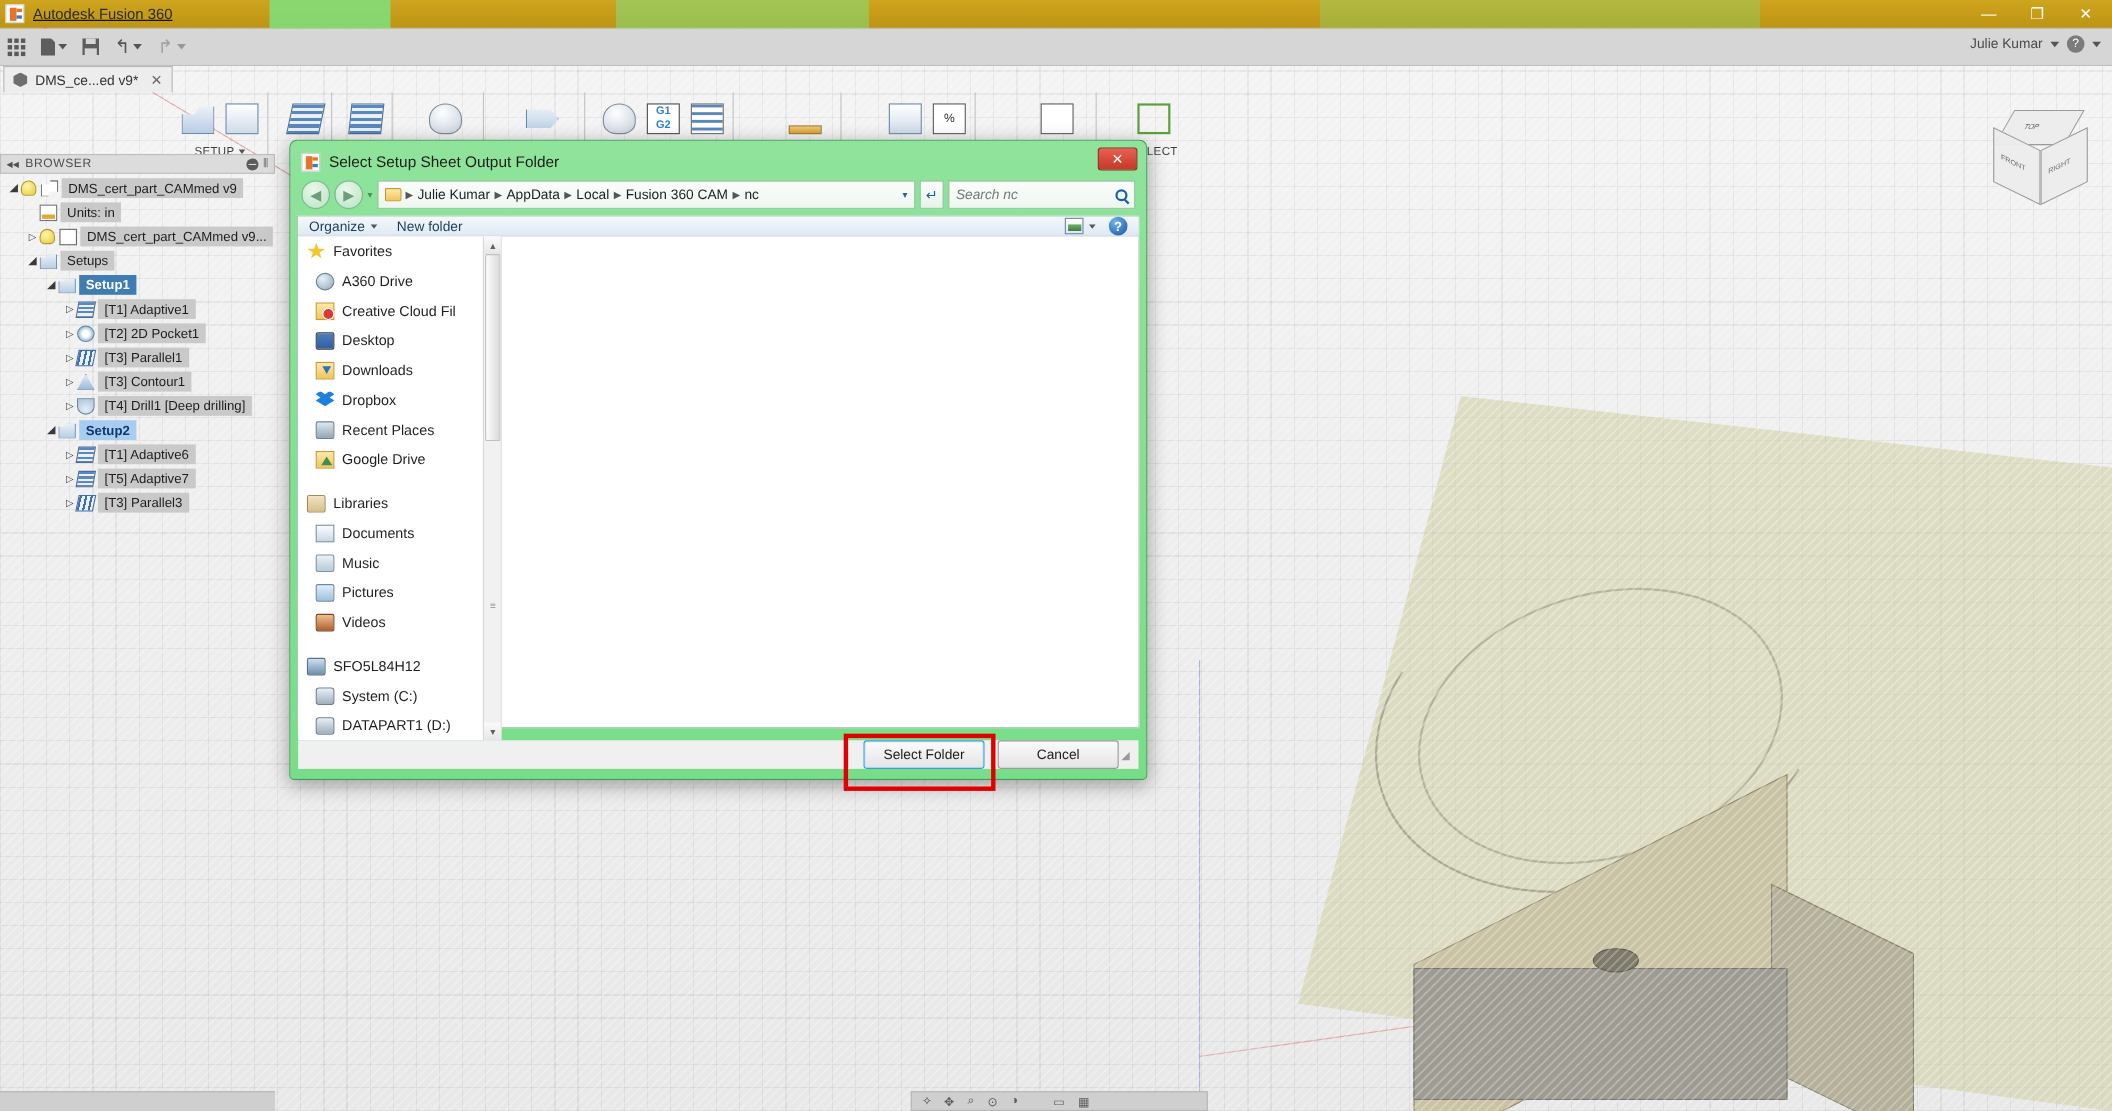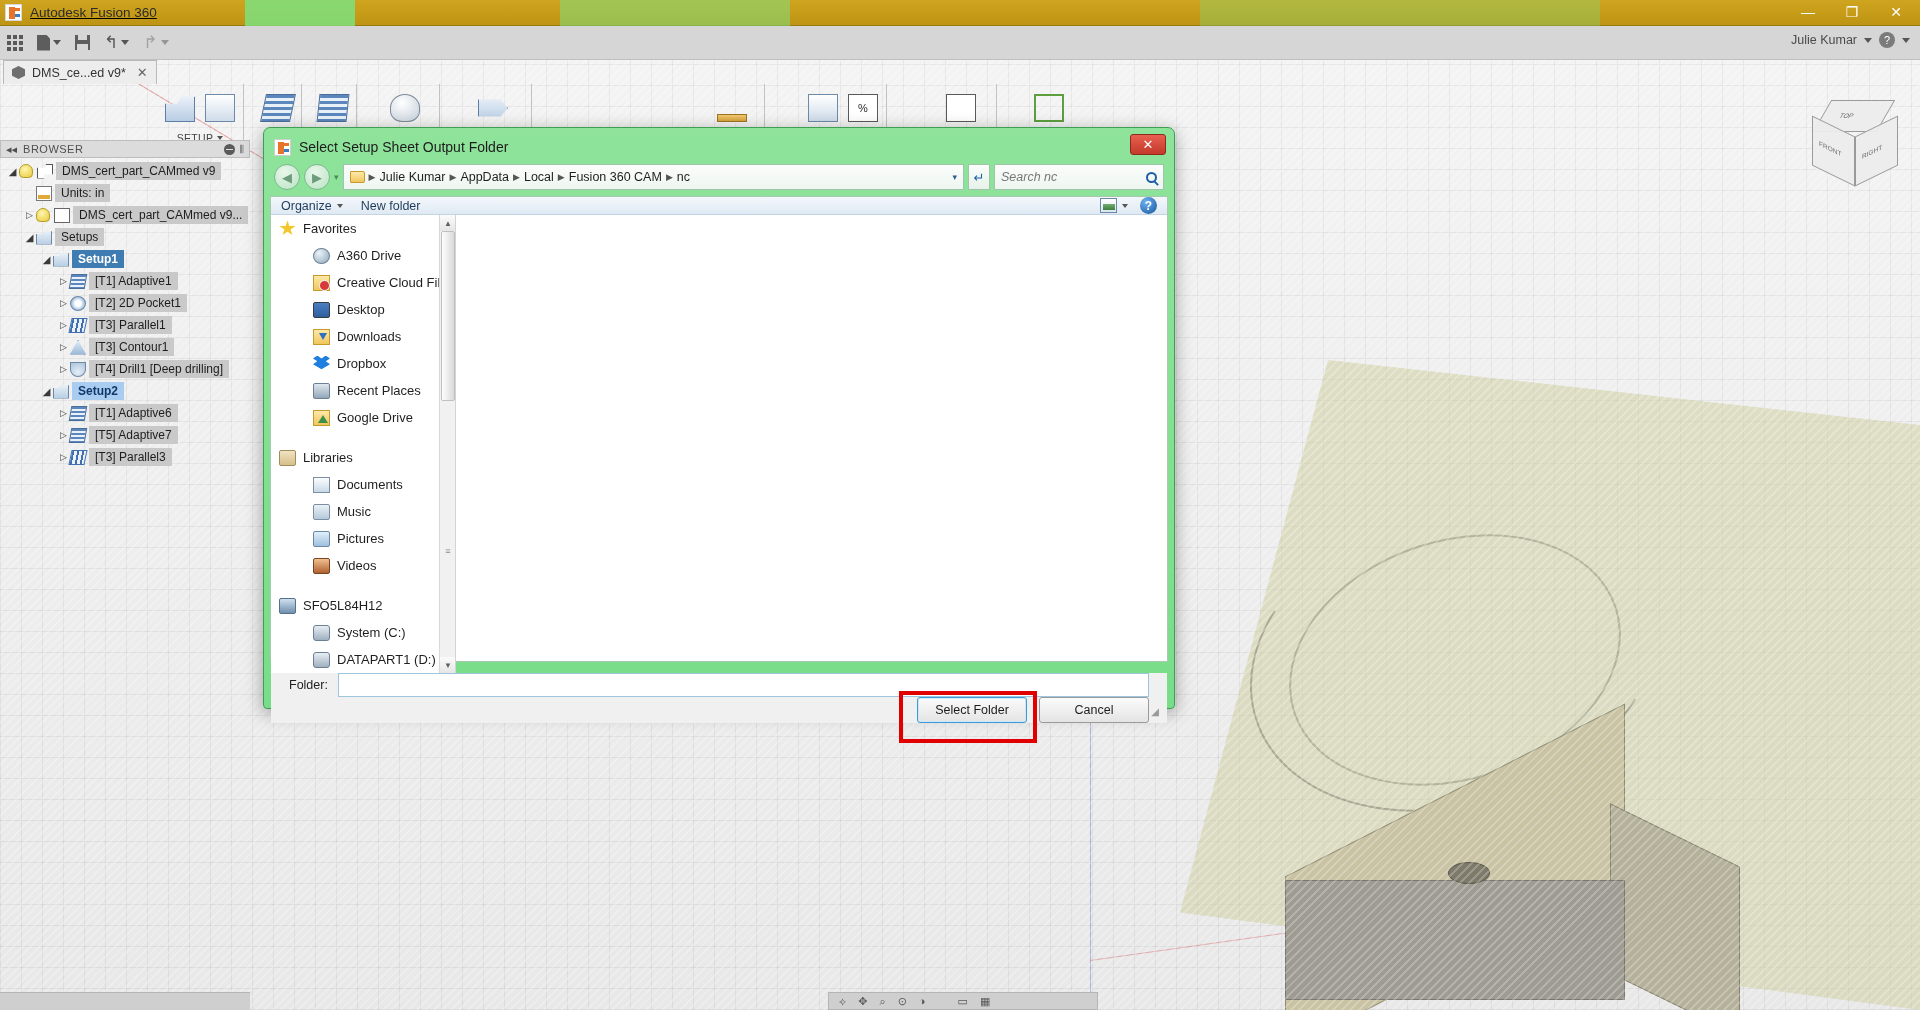--- a/index.html
+++ b/index.html
@@ -164,21 +164,21 @@
   .vc-txt{ position:absolute; font-size:6.5px; color:#6a6a6a; }
 
   
   #bottombar{ position:absolute; left:828px; top:992px; width:270px; height:18px;
     background:#cfcfcf; border:1px solid #b5b5b5; display:flex; align-items:center;
     gap:12px; padding:0 10px; color:#5a5a5a; font-size:11px;}
   #leftbar{ position:absolute; left:0; top:992px; width:250px; height:18px;
     background:#cfcfcf; border-top:1px solid #b5b5b5;}
 
   
-  #dialog{ position:absolute; left:263px; top:127px; width:912px; height:582px;
+  #dialog{ position:absolute; left:263px; top:127px; width:780px; height:582px;
     background:linear-gradient(#8fe39b,#78dd88); border:1px solid #3f9e54;
     border-radius:7px 7px 4px 4px; box-shadow:0 4px 18px rgba(0,0,0,.35); padding:6px; }
   #dlg-titlebar{ height:26px; display:flex; align-items:center; gap:8px; padding:0 4px; }
   .dlg-logo{ width:17px;height:17px;background:#fff;border:1px solid #cfcfcf;position:relative;flex:none;}
   .dlg-logo::before{content:"";position:absolute;left:3px;top:2px;width:6px;height:12px;background:#e8742a;}
   .dlg-logo::after{content:"";position:absolute;left:9px;top:3px;width:5px;height:3px;background:#e8742a;
     box-shadow:0 6px 0 #3a7fc1;}
   #dlg-title{ font-size:14px; color:#1d1d1d; }
   #dlg-close{ position:absolute; right:8px; top:6px; width:36px; height:21px;
     background:linear-gradient(#e8604f,#c4392a); border:1px solid #8d2a1e; border-radius:3px;
@@ -221,21 +221,21 @@
   .help-blue{ width:17px;height:17px;border-radius:50%;
     background:radial-gradient(circle at 35% 30%,#6fb3ef,#14539e); color:#fff;
     font-size:12px; font-weight:bold; display:flex;align-items:center;justify-content:center;}
 
   #dlg-main{ flex:1; display:flex; }
   #nav-pane{ width:185px; border-right:1px solid #d4d4d4; position:relative;
     background:#fff; overflow:hidden;}
   .np-row{ height:27px; display:flex; align-items:center; gap:7px; font-size:13px;
     color:#1f1f1f; padding-left:10px; white-space:nowrap;}
   .np-row.head{ font-weight:normal; padding-left:8px;}
-  .np-row.child{ padding-left:42px; }
+  .np-row.child{ padding-left:16px; }
   .np-gap{ height:13px; }
   .np-ico{ width:17px; height:16px; flex:none; }
   .i-star{ background:#f3c62e; clip-path:polygon(50% 0,61% 35%,98% 35%,68% 57%,79% 91%,50% 70%,21% 91%,32% 57%,2% 35%,39% 35%);}
   .i-a360{ border-radius:50%; background:radial-gradient(circle at 35% 30%,#eaf2f8,#8fa7bb);
     border:1px solid #6b8094;}
   .i-cc{ background:linear-gradient(#fde9a8,#f0c65d); border:1px solid #c79a2e; position:relative;}
   .i-cc::after{content:"";position:absolute;right:-1px;bottom:-1px;width:9px;height:9px;
     border-radius:50%; background:#d83a3a; border:1px solid #fff;}
   .i-desktop{ background:linear-gradient(#4a7fc1,#2f5f9e); border:1px solid #3a3a3a; border-radius:2px;}
   .i-dl{ background:linear-gradient(#fde9a8,#f0c65d); border:1px solid #c79a2e; position:relative;}
@@ -406,20 +406,31 @@
   <div class="rib-group" style="left:455px">
     <div class="rib-icons">
         <span class="ric ric-plate" style="clip-path:polygon(0 20%,75% 20%,100% 50%,75% 80%,0 80%)"></span>
       </div>
     <div class="rib-label">
         <span>TURNING</span>
         <span class="caret-sm"></span>
       </div>
   </div>
 
+  <div class="rib-group" style="left:540px">
+    <div class="rib-icons">
+      <span class="ric ric-dome"></span>
+      <span class="ric ric-g12">G1<br>G2</span>
+      <span class="ric ric-doc"></span>
+    </div>
+    <div class="rib-label">
+        <span>ACTIONS</span>
+        <span class="caret-sm"></span>
+      </div>
+  </div>
 
   <div class="rib-group" style="left:700px">
     <div class="rib-icons">
         <span class="ric ric-ruler"></span>
       </div>
     <div class="rib-label">
         <span>INSPECT</span>
       </div>
   </div>
 
@@ -670,24 +681,20 @@
           </div>
         <div class="np-scroll">
           <div class="sc-arrow">▲</div>
           <div class="sc-thumb"></div>
           <div class="sc-grip">≡</div>
           <div class="sc-arrow" style="position:absolute;bottom:0">▼</div>
         </div>
       </div>
     </div>
 
-    <div id="folder-row">
-      <span class="flabel">Folder:</span>
-      <input id="folder-input" value="" style="">
-    </div>
     <div id="btn-row">
       <div class="dbtn primary">Select Folder</div>
       <div class="dbtn">Cancel</div>
       <div id="hilite"></div>
       <div id="dlg-grip">◢</div>
     </div>
   </div>
 </div>
 
 </body></html>

